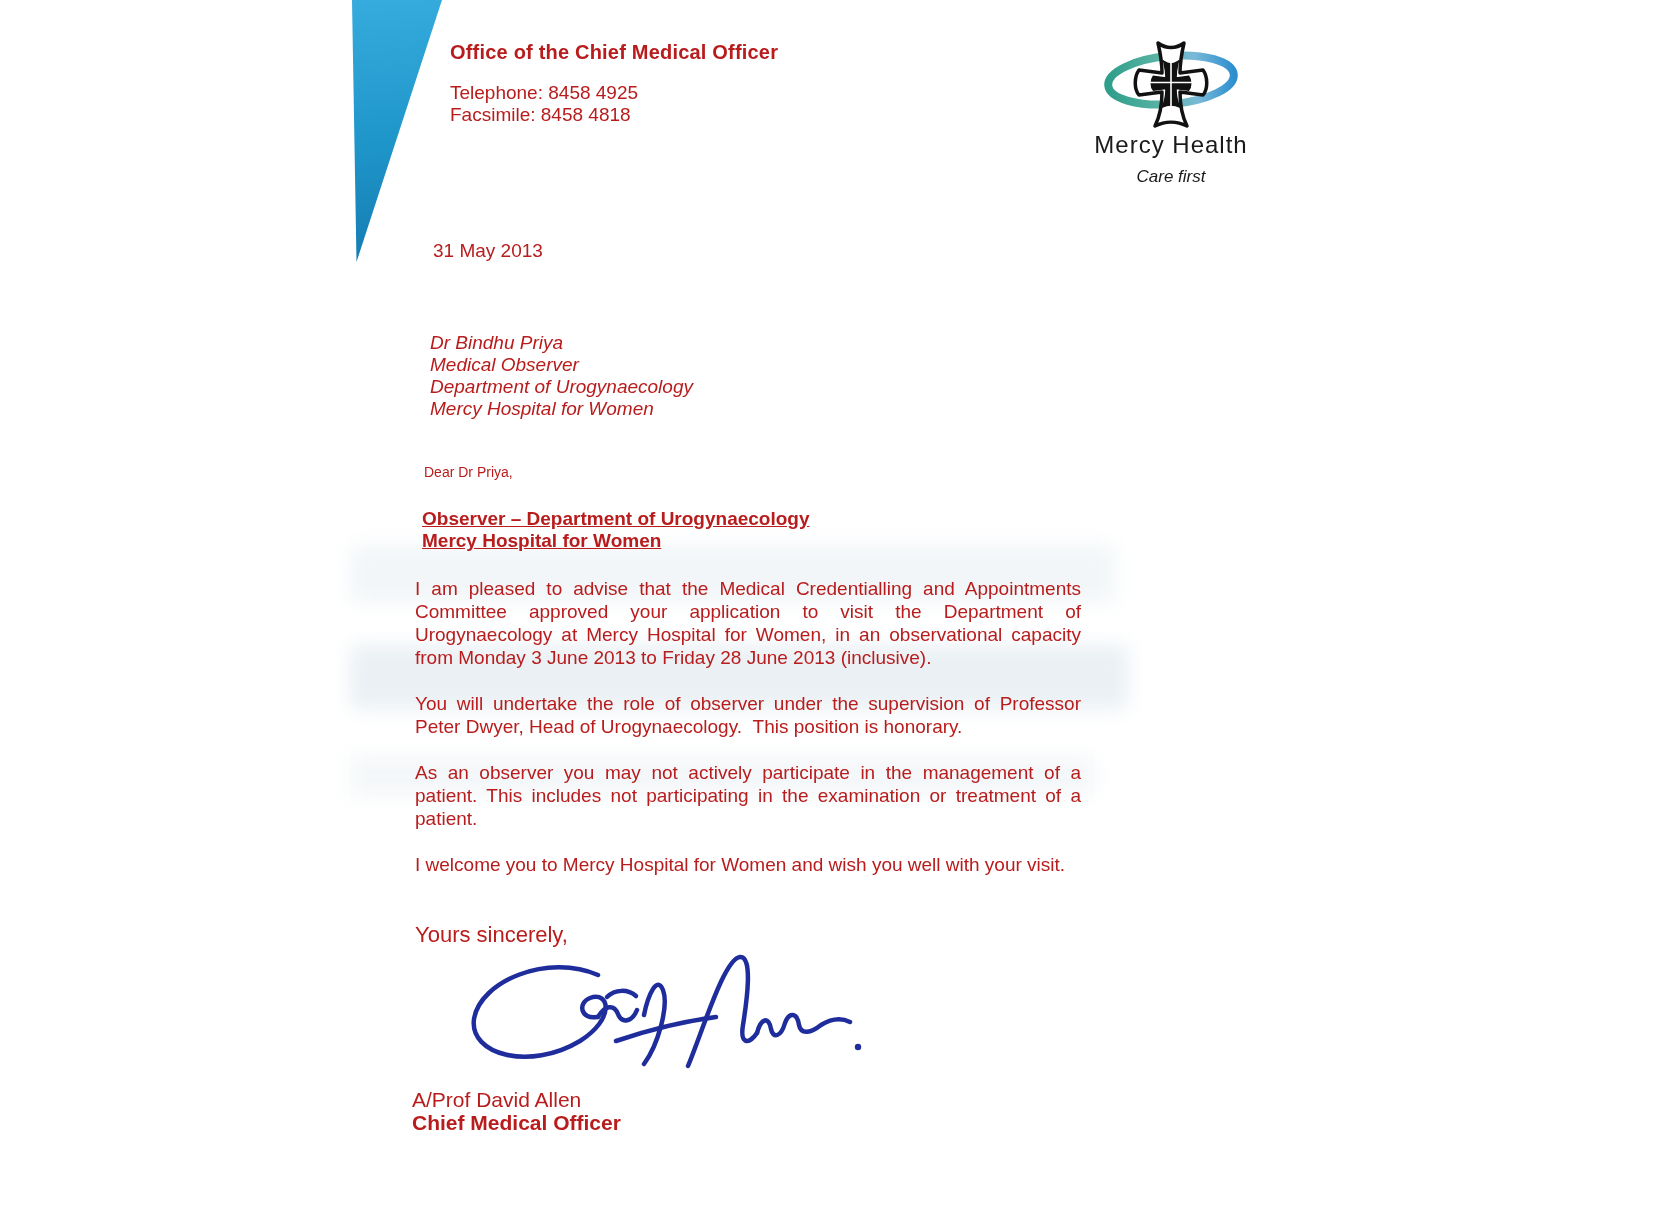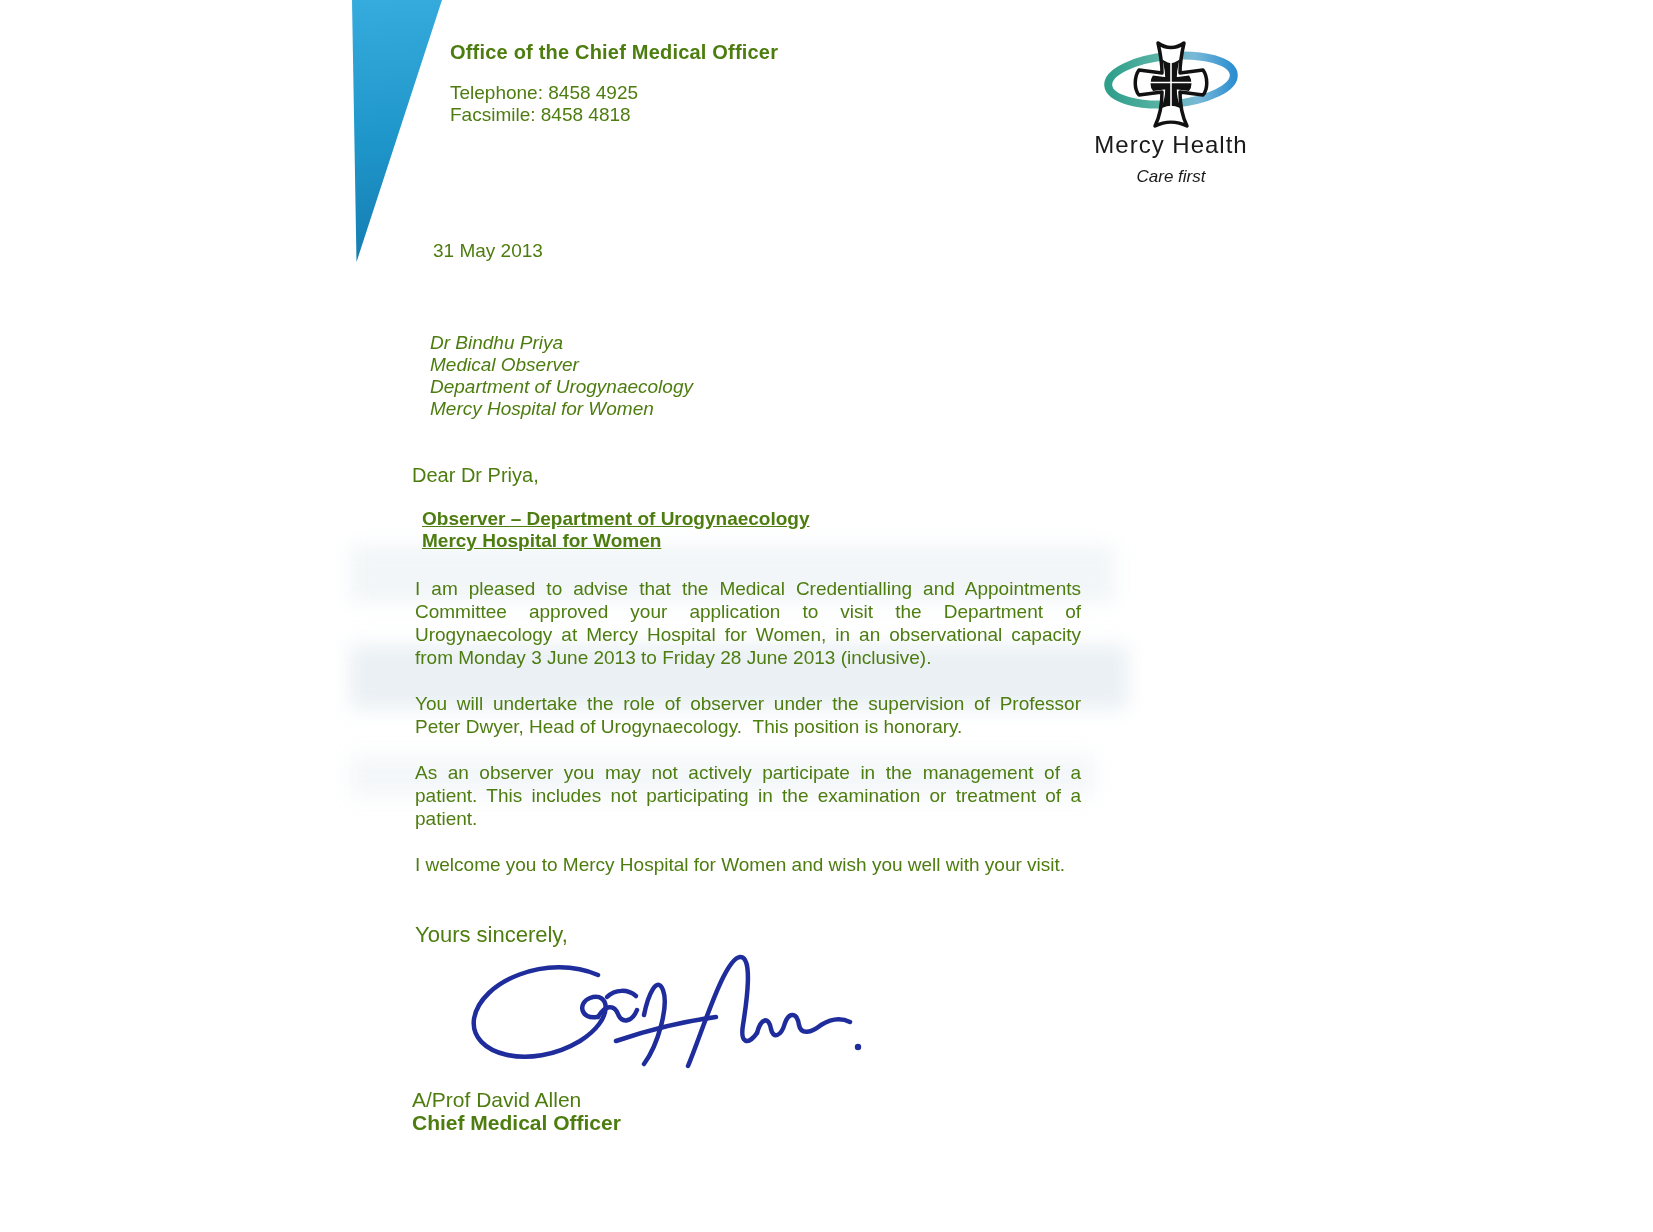--- a/index.html
+++ b/index.html
@@ -1,21 +1,21 @@
 <!DOCTYPE html>
 <html><head>
 <meta charset="utf-8">
 <style>
   html, body { margin:0; padding:0; background:#ffffff; }
   .page {
     position:relative;
     width:1653px; height:1232px;
     background:#ffffff;
     font-family:"Liberation Sans", sans-serif;
-    color:#4d7c0f;
+    color:#b91c1c;
     overflow:hidden;
   }
   
   .wedge {
     position:absolute; left:352px; top:0; width:90px; height:262px;
     background:linear-gradient(175deg,#36abdd 0%, #1e95c9 55%, #157bb0 100%);
     clip-path:polygon(0% 0%, 100% 0%, 5% 100%);
   }
   
   .tint { position:absolute; filter:blur(10px); pointer-events:none; }
@@ -25,21 +25,21 @@
 
   .office { position:absolute; left:450px; top:41px; font-size:20px; font-weight:bold; letter-spacing:0.2px; }
   .phones { position:absolute; left:450px; top:82px; font-size:19px; line-height:22px; }
 
   .logo { position:absolute; left:1040px; top:40px; width:260px; height:150px; }
 
   .date { position:absolute; left:433px; top:240px; font-size:19px; }
 
   .recipient { position:absolute; left:430px; top:332px; font-size:19px; line-height:22px;font-style:italic; }
 
-  .salutation { position:absolute; left:412px; top:464px; font-size:20px; }
+  .salutation { position:absolute; left:424px; top:464px; font-size:14px; }
 
   .subject { position:absolute; left:422px; top:508px; font-size:19px; font-weight:bold; line-height:22px;text-decoration:underline; }
 
   .body-block { position:absolute; left:415px; top:577px; width:666px; font-size:19px; }
   .body-block p { margin:0 0 23px 0; line-height:23px; text-align:justify; }
   .body-block p.italic { }
   .body-block p.last { margin-bottom:0; }
 
   .valediction { position:absolute; left:415px; top:922px; font-size:22px; }
 

